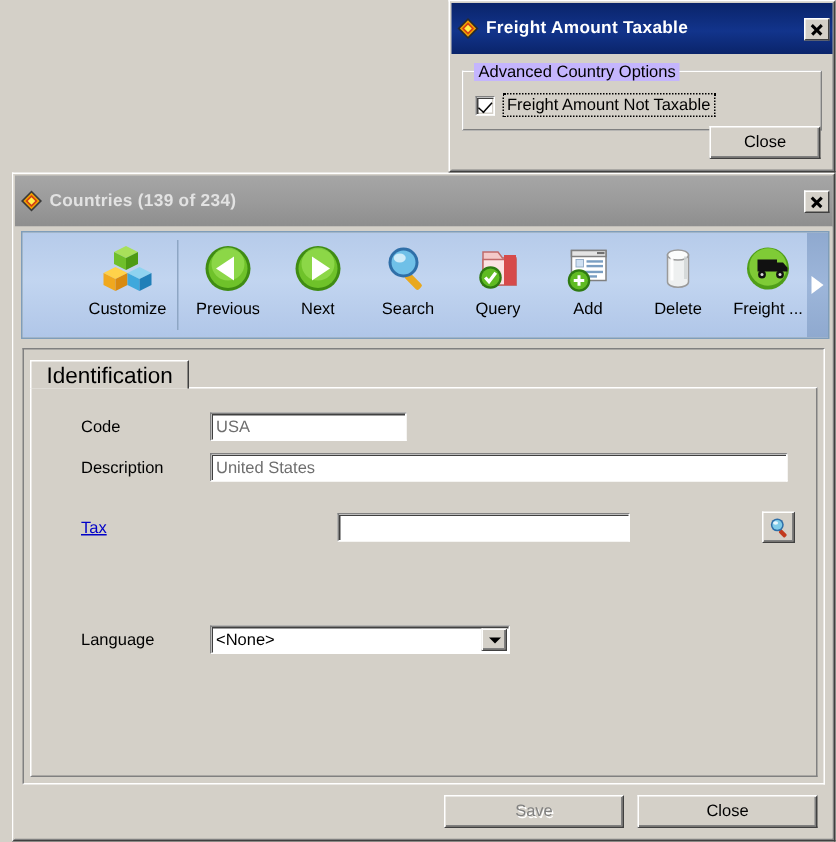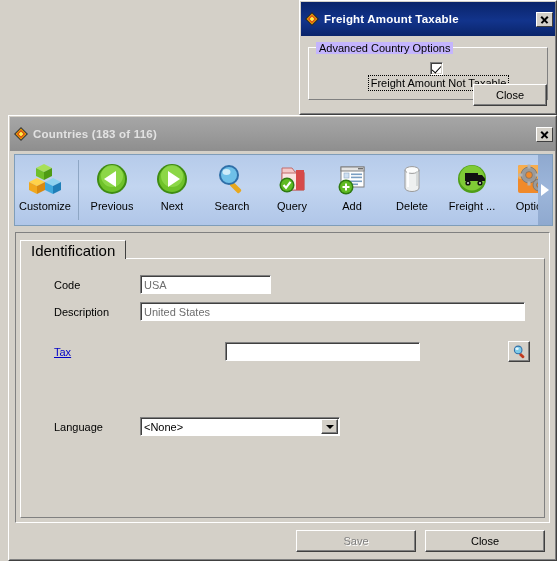--- a/index.html
+++ b/index.html
@@ -131,22 +131,21 @@
     top: -6px; left: 7px;
     background: #c4b5fd;
     padding: 0 3px;
     font-size: 11px;
     z-index: 2;
   }
   .checkrow {
     display: flex;
     align-items: center;
     margin-top: 4px;
-    margin-left: 16px;
-    flex-direction: column;
+    margin-left: 0;
   }
   .checkbox {
     width: 13px; height: 13px;
     background: #ffffff;
     border-top: 1px solid #808080;
     border-left: 1px solid #808080;
     border-right: 1px solid #ffffff;
     border-bottom: 1px solid #ffffff;
     box-shadow: inset 1px 1px 0 #404040, inset -1px -1px 0 #d4d0c8;
     position: relative;
@@ -214,20 +213,21 @@
     margin: 3px 2px 0 4px;
     height: 72px;
     background: linear-gradient(to bottom, #b6cbea 0%, #c2d5f0 45%, #b0c6e8 100%);
     border: 1px solid #7f9db9;
     display: flex;
     align-items: stretch;
     position: relative;
     box-sizing: border-box;
     overflow: hidden;
     flex: 0 0 auto;
+    padding-left: 40px;
   }
   .tb-item {
     width: 60px;
     display: flex;
     flex-direction: column;
     align-items: center;
     justify-content: flex-start;
     padding-top: 6px;
     cursor: default;
     flex: 0 0 auto;
@@ -425,21 +425,21 @@
 
     <div class="titlebar inactive">
       <span class="app-icon">
         <svg width="16" height="16" viewBox="0 0 16 16">
           <polygon points="8,1 15,8 8,15 1,8" fill="#3a3a3a"></polygon>
           <polygon points="8,2.5 13.4,8 8,13.5 2.6,8" fill="#f0a000"></polygon>
           <polygon points="8,4 12,8 8,12 4,8" fill="#d43c14"></polygon>
           <polygon points="8,5.5 10.5,8 8,10.5 5.5,8" fill="#fff04a"></polygon>
         </svg>
       </span>
-      <span class="title-text">Countries (183 of 116)</span>
+      <span class="title-text">Countries (139 of 234)</span>
       <span class="close-btn"></span>
     </div>
 
     <div id="countries-body">
 
       <div class="toolbar">
 
         <div class="tb-item">
           <span class="tb-icon">
             <svg width="36" height="36" viewBox="0 0 36 36">

